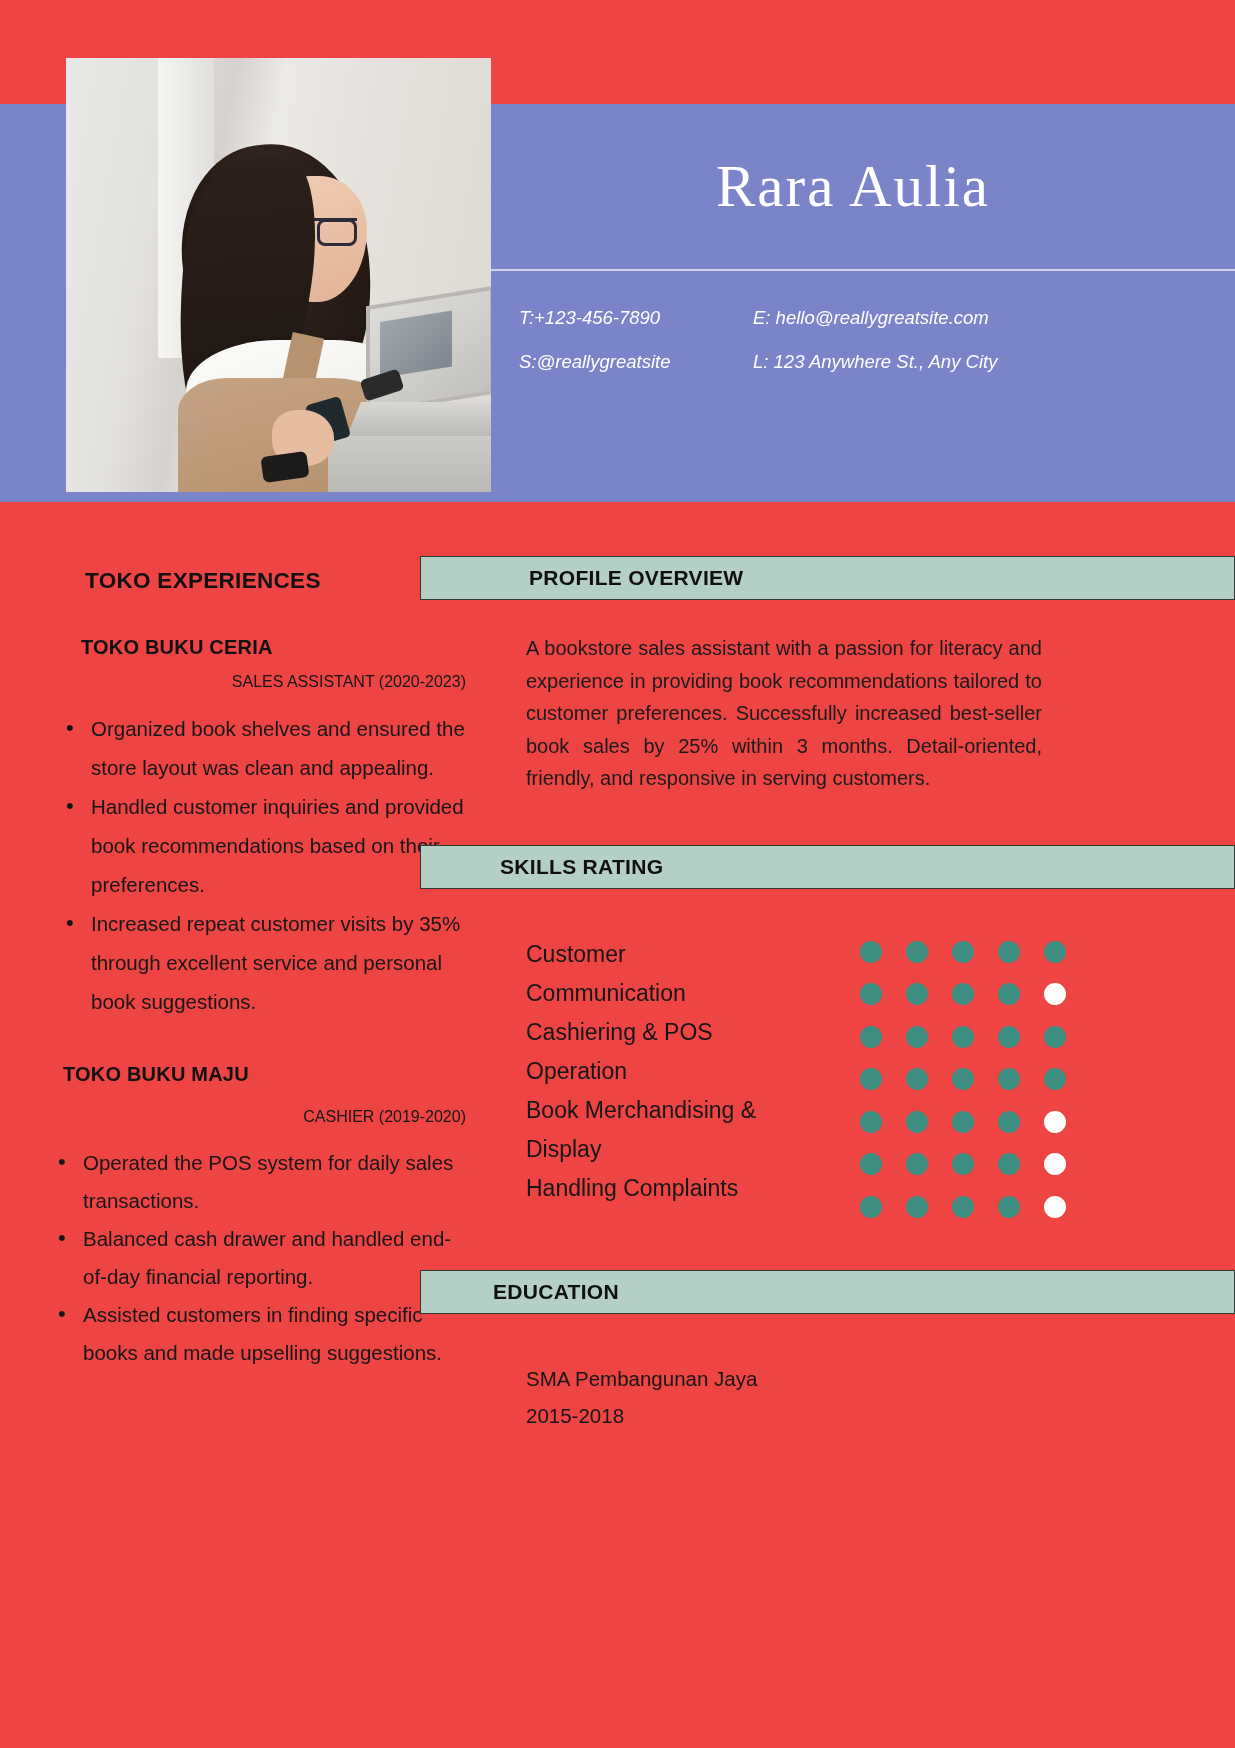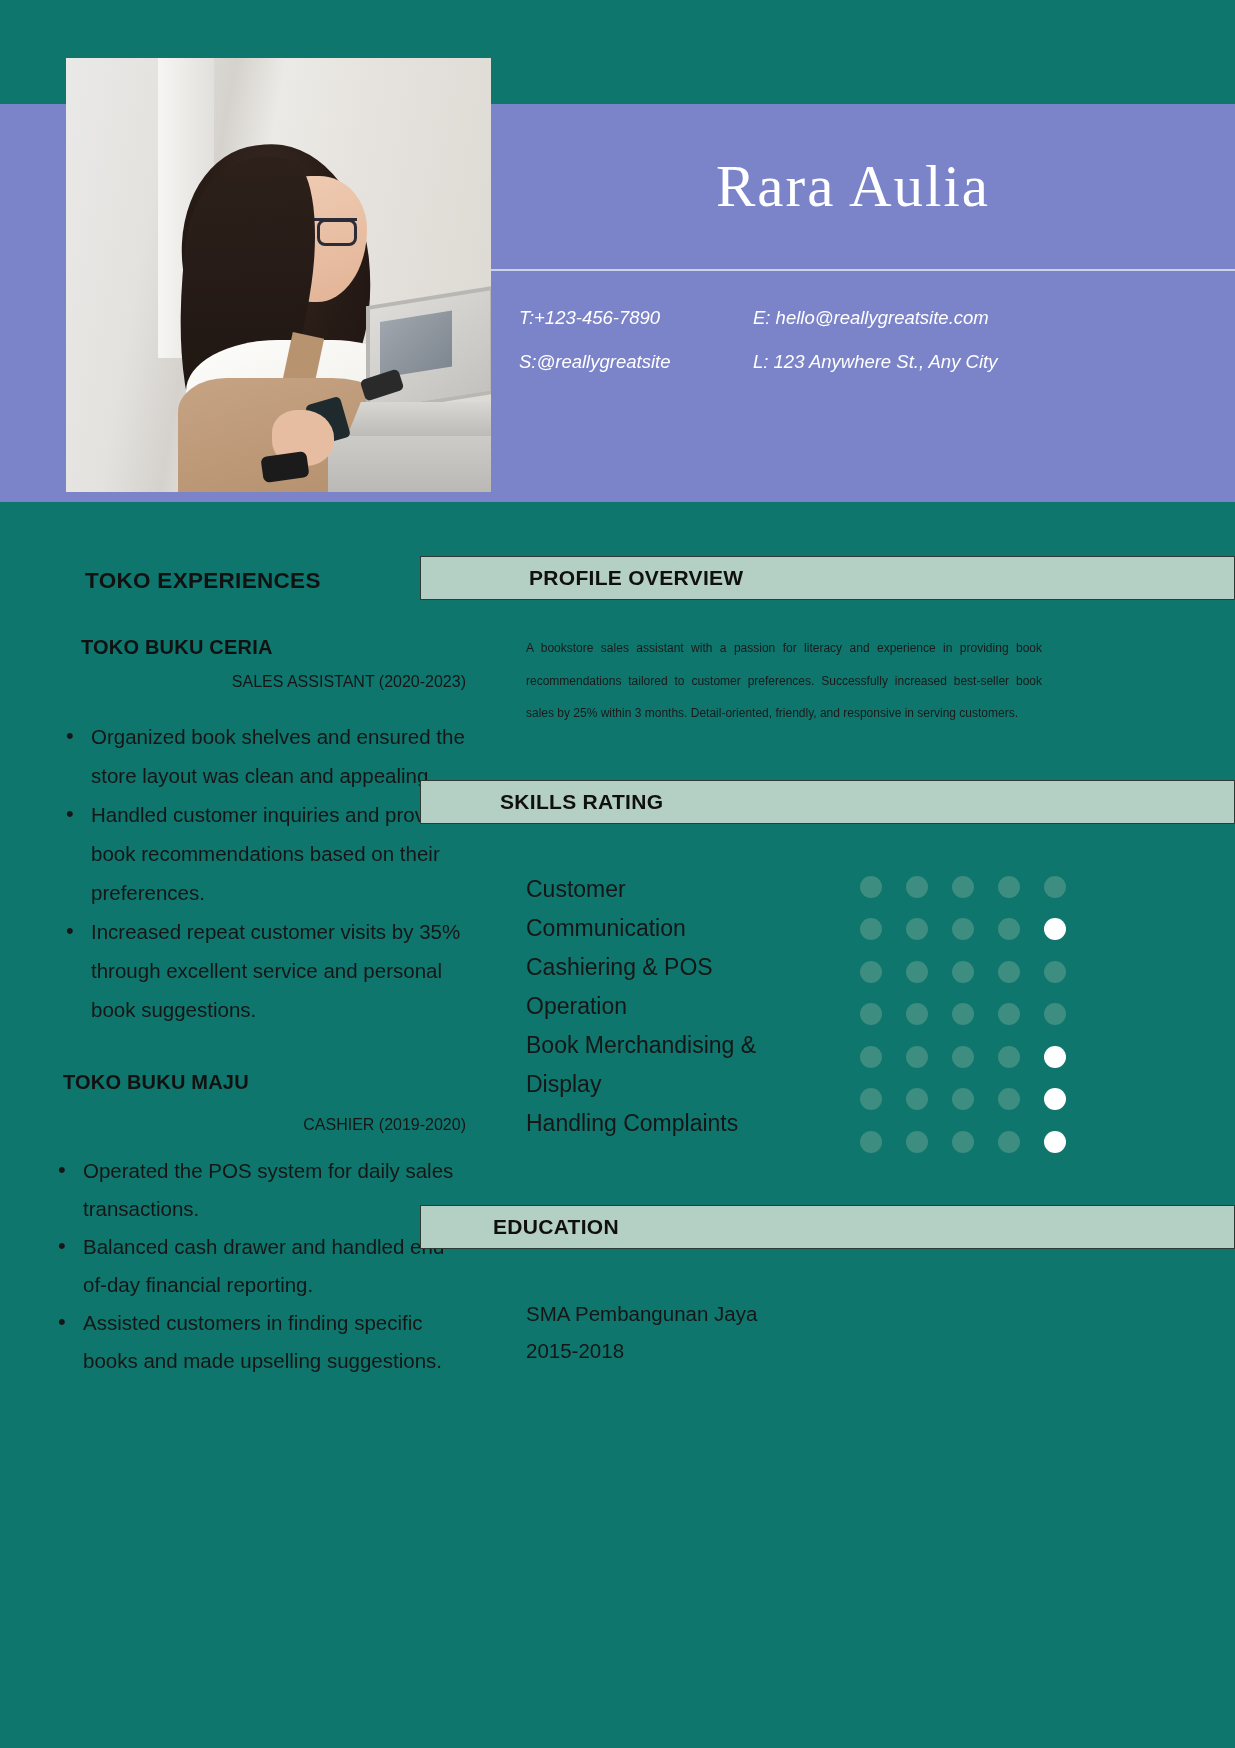--- a/index.html
+++ b/index.html
@@ -6,21 +6,21 @@
   html, body {
     width: 1235px;
     height: 1748px;
     background: #f0f0f0;
     font-family: "Liberation Sans", sans-serif;
   }
   #page {
     position: relative;
     width: 1235px;
     height: 1748px;
-    background: #0f766e;
+    background: #ef4444;
     overflow: hidden;
   }
 
   
   .header-band {
     position: absolute;
     left: 0; top: 104px;
     width: 1235px; height: 398px;
     background: #7b83c9;
   }
@@ -202,21 +202,21 @@
     font-size: 16px;
     color: #161616;
     padding-left: 29px;
     margin-top: 14px;
     text-align: right;
   }
   .job.second .job-company { padding-left: 27px; }
   .job.second .job-role { padding-left: 27px; margin-top: 22px; }
 
   ul.bullets {
-    margin-top: 26px;
+    margin-top: 18px;
     padding-left: 55px;
     list-style: none;
   }
   ul.bullets li {
     position: relative;
     font-size: 20.5px;
     line-height: 39px;
     color: #161616;
     margin-bottom: 0px;
   }
@@ -246,21 +246,21 @@
     color: #101010;
     letter-spacing: 0.3px;
     padding-left: 108px;
   }
   .bar.skills .bar-label { padding-left: 79px; }
   .bar.education .bar-label { padding-left: 72px; }
 
   .profile-text {
     margin-top: 32px;
     padding: 0 8px 0 106px;
-    font-size: 12px;
+    font-size: 20px;
     line-height: 32.5px;
     color: #1a1a1a;
     text-align: justify;
     width: 630px;
   }
 
   .skills-wrap {
     margin-top: 46px;
     padding-left: 106px;
     position: relative;

